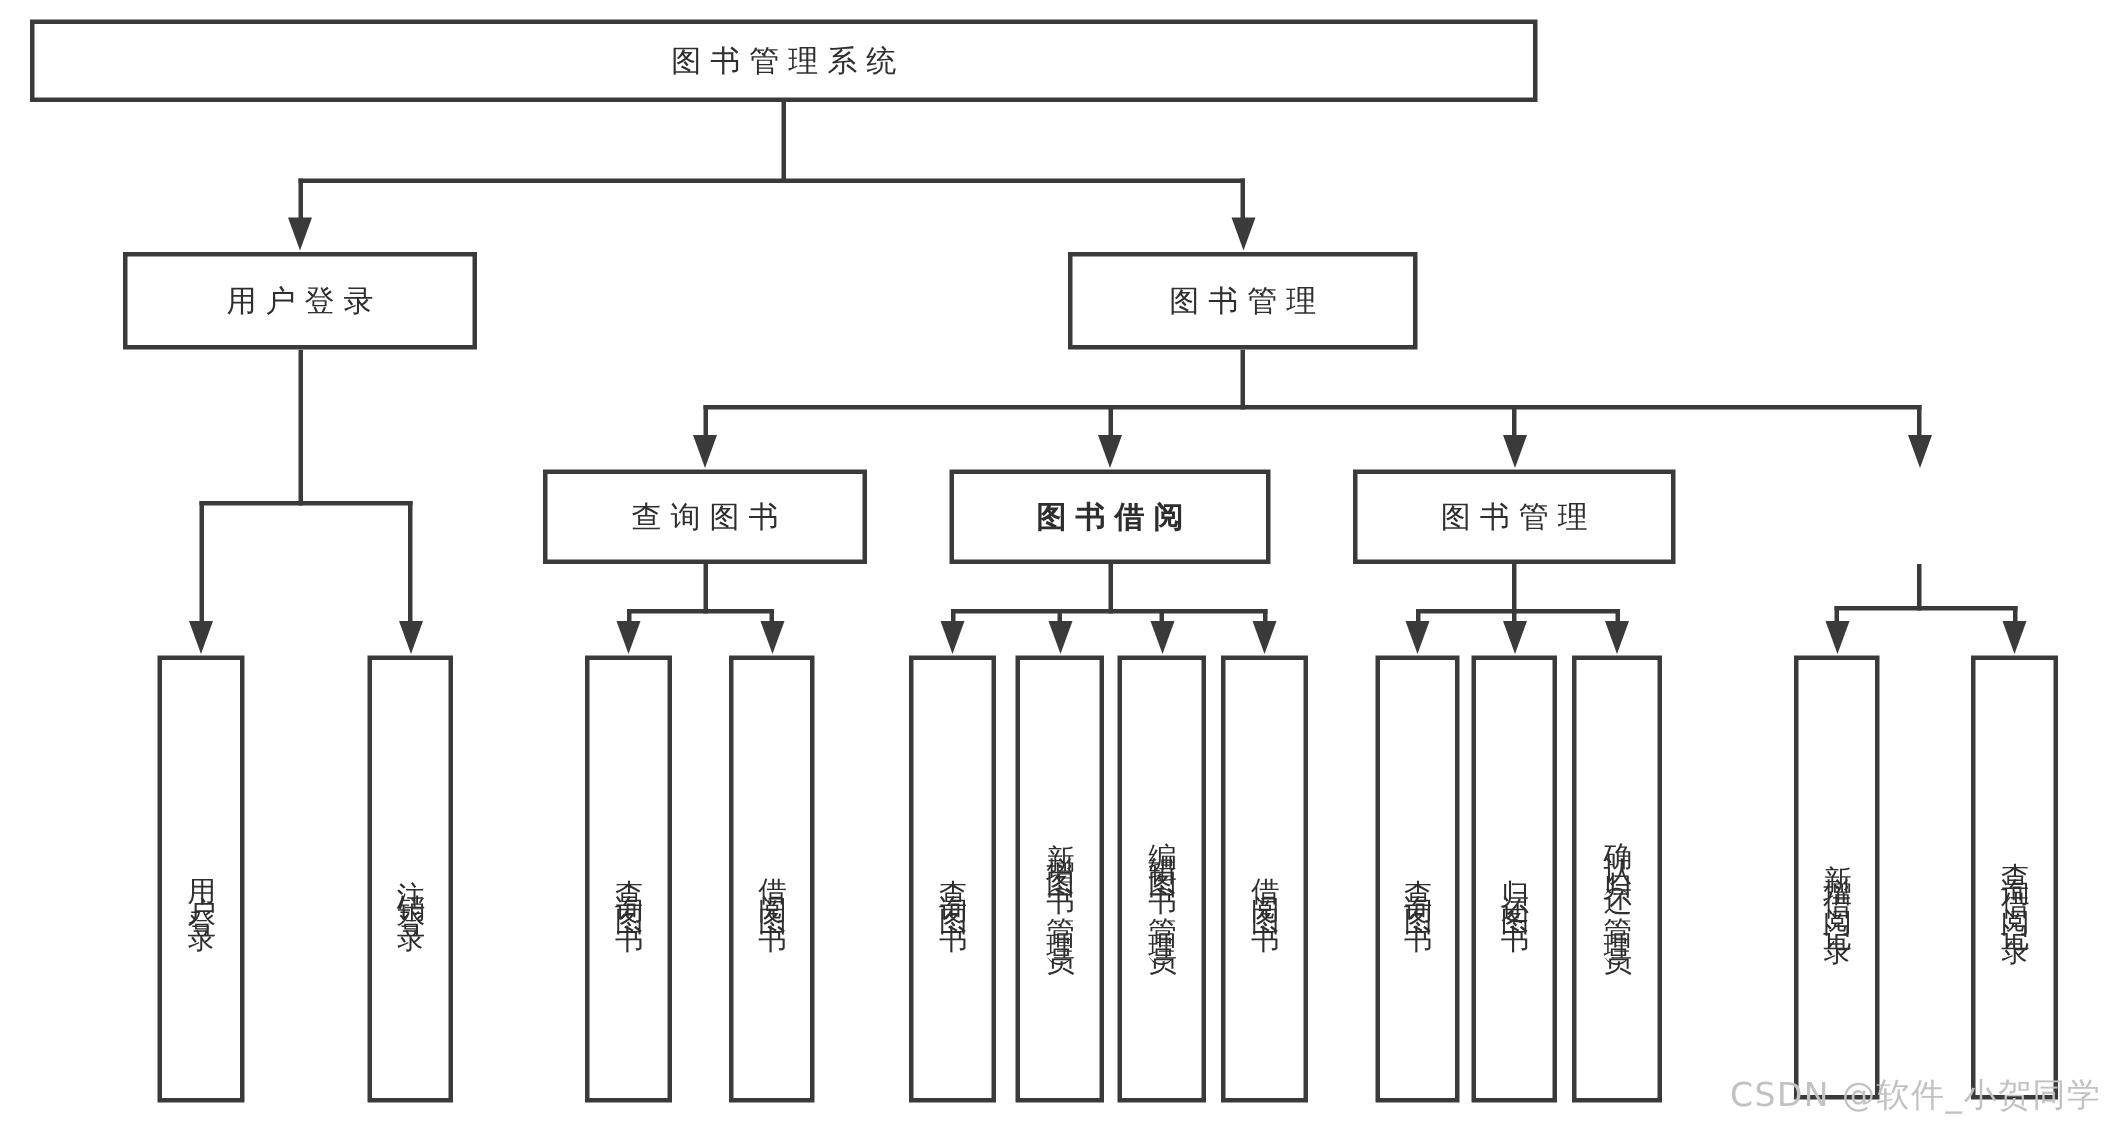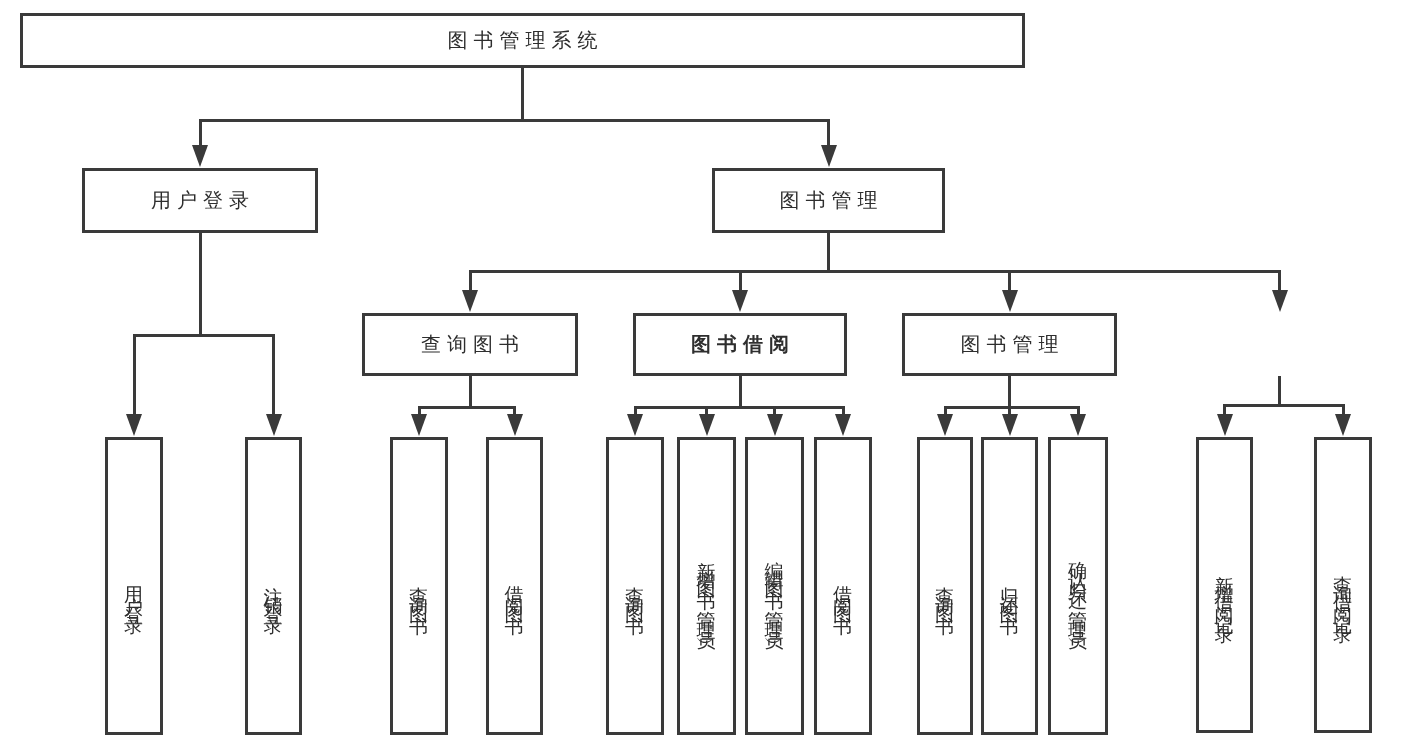--- a/index.html
+++ b/index.html
@@ -66,20 +66,21 @@
     letter-spacing: 1px;
     color: var(--watermark);
     z-index: 5;
     white-space: nowrap;
   }
 </style>
 </head>
 <body>
 
 <div id="stage">
+  <div class="watermark">CSDN @软件_小贺同学</div>
 
   <div class="box horiz" style="left: 20px; top: 13px; width: 1005px; height: 55px;">
     <span class="label">图书管理系统</span>
   </div>
 
   <div class="box horiz" style="left: 82px; top: 168px; width: 236px; height: 65px;">
     <span class="label">用户登录</span>
   </div>
 
   <div class="box horiz" style="left: 712px; top: 168px; width: 233px; height: 65px; align-items: center;">

